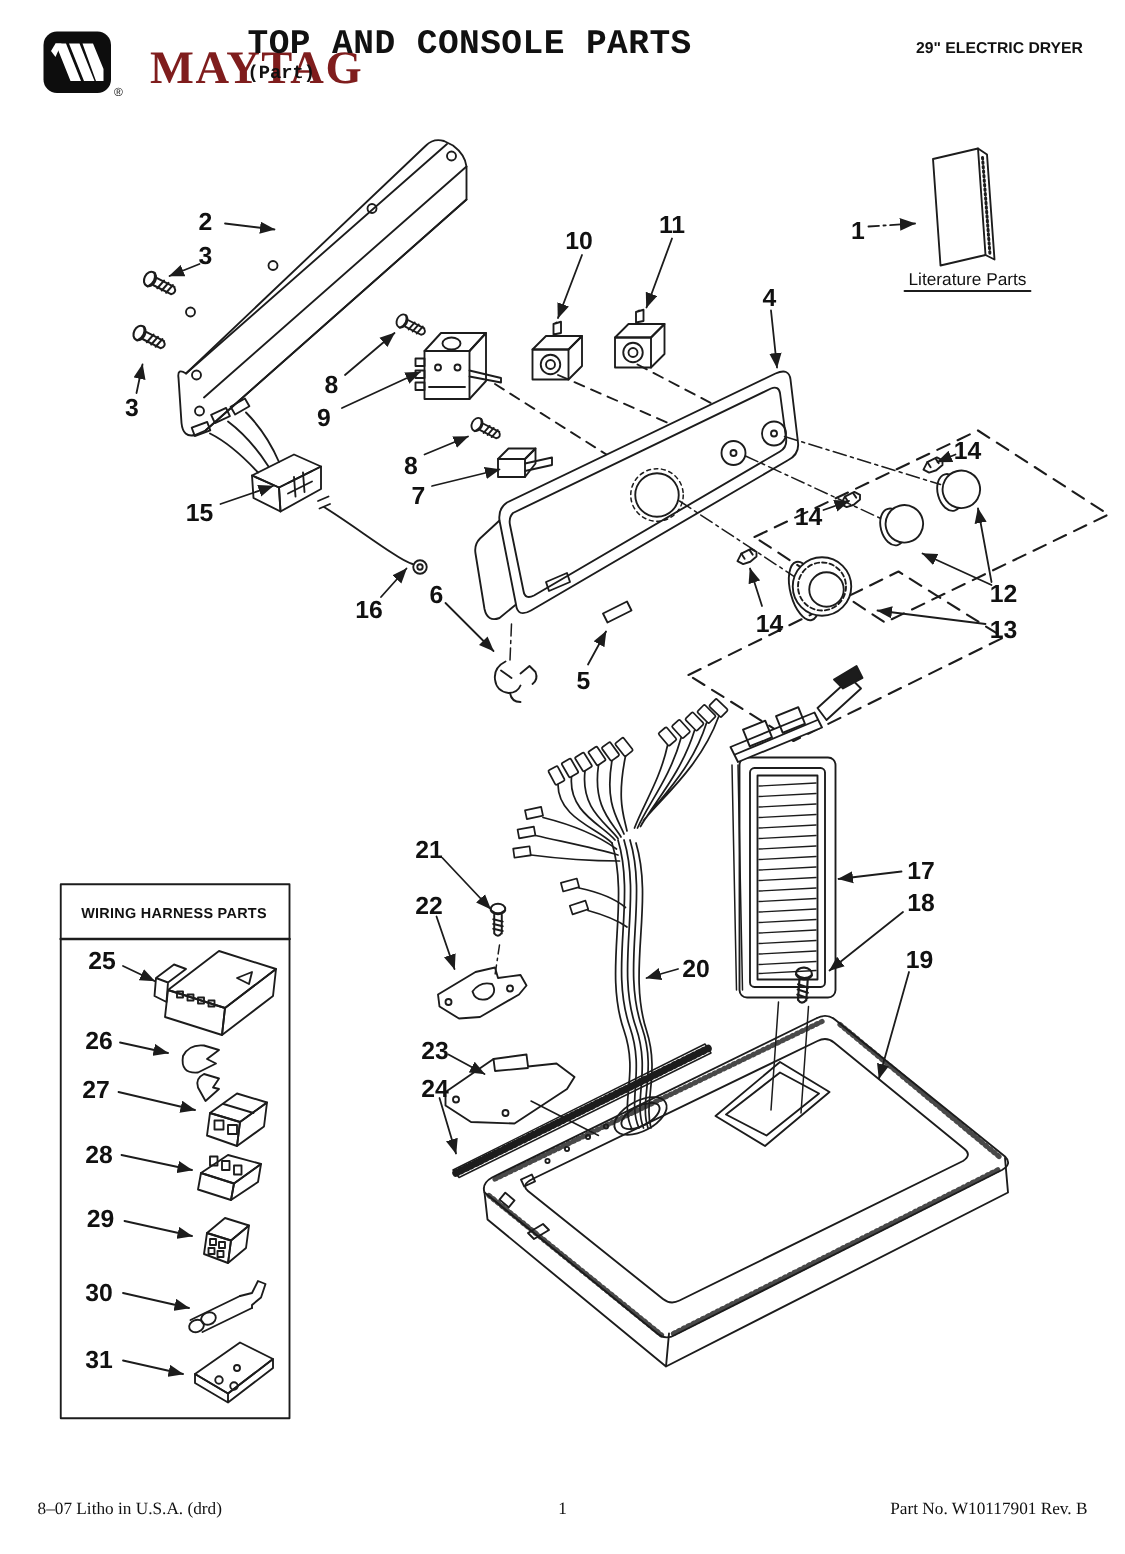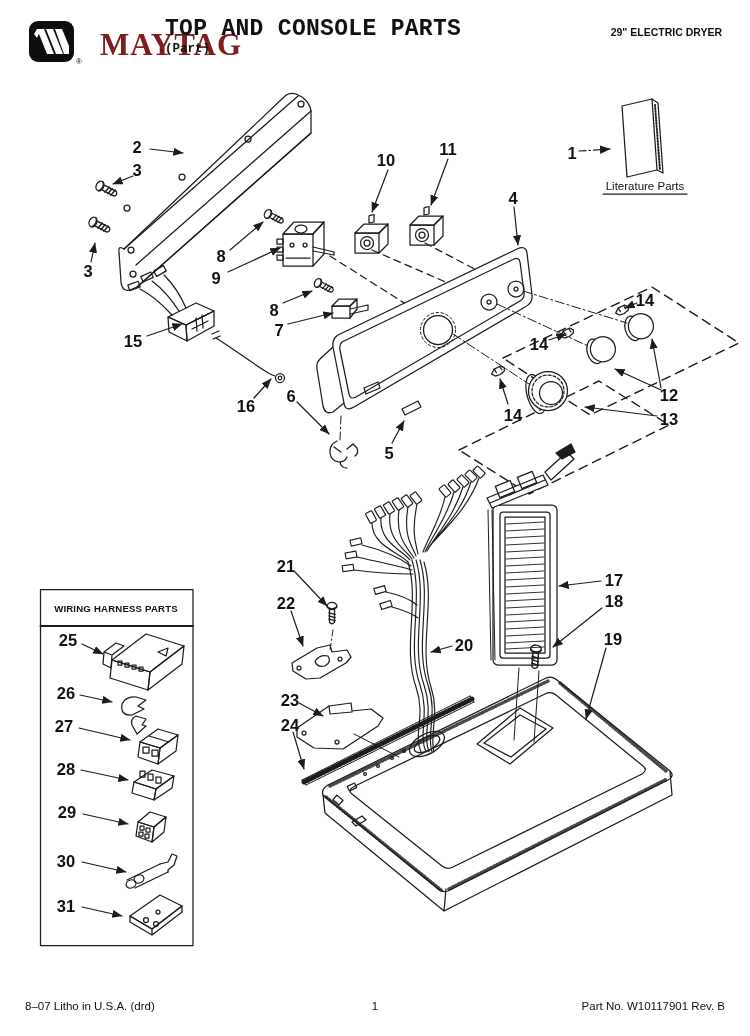--- a/index.html
+++ b/index.html
@@ -8,21 +8,21 @@
   .abs{position:absolute;}
   #art{position:absolute;left:0;top:0;}
   .brand{font-family:"Liberation Serif",serif;font-weight:bold;font-size:31px;
          letter-spacing:1px;color:#7f1d1d;}
   .reg{font-size:8px;}
   .title-block{left:50%;top:16px;transform:translateX(-50%);text-align:left;width:420px;font-family:Liberation Mono, monospace;}
   .title{font-size:23px;font-weight:bold;letter-spacing:.3px;white-space:nowrap;}
   .model{font-size:12.5px;font-weight:bold;margin-top:2px;}
   .finish{font-size:12.5px;font-weight:bold;}
   .ptype{right:28px;top:26px;font-size:10.5px;font-weight:bold;}
-  .footer{top:1000px;font-size:11.5px;}
+  .footer{top:1000px;font-size:11.5px;font-family:Liberation Serif, serif;}
   .lbl{fill:#111;stroke:none;font-family:"Liberation Sans",sans-serif;
        font-size:16.5px;font-weight:bold;text-anchor:middle;}
   .boxtitle{fill:#111;stroke:none;font-size:9.6px;font-weight:bold;
             text-anchor:middle;letter-spacing:.2px;}
   .caption{fill:#111;stroke:none;font-size:11.5px;text-anchor:middle;}
 </style>
 </head>
 <body>
 
 <svg id="art" width="750" height="1036" viewBox="0 0 750 1036">

